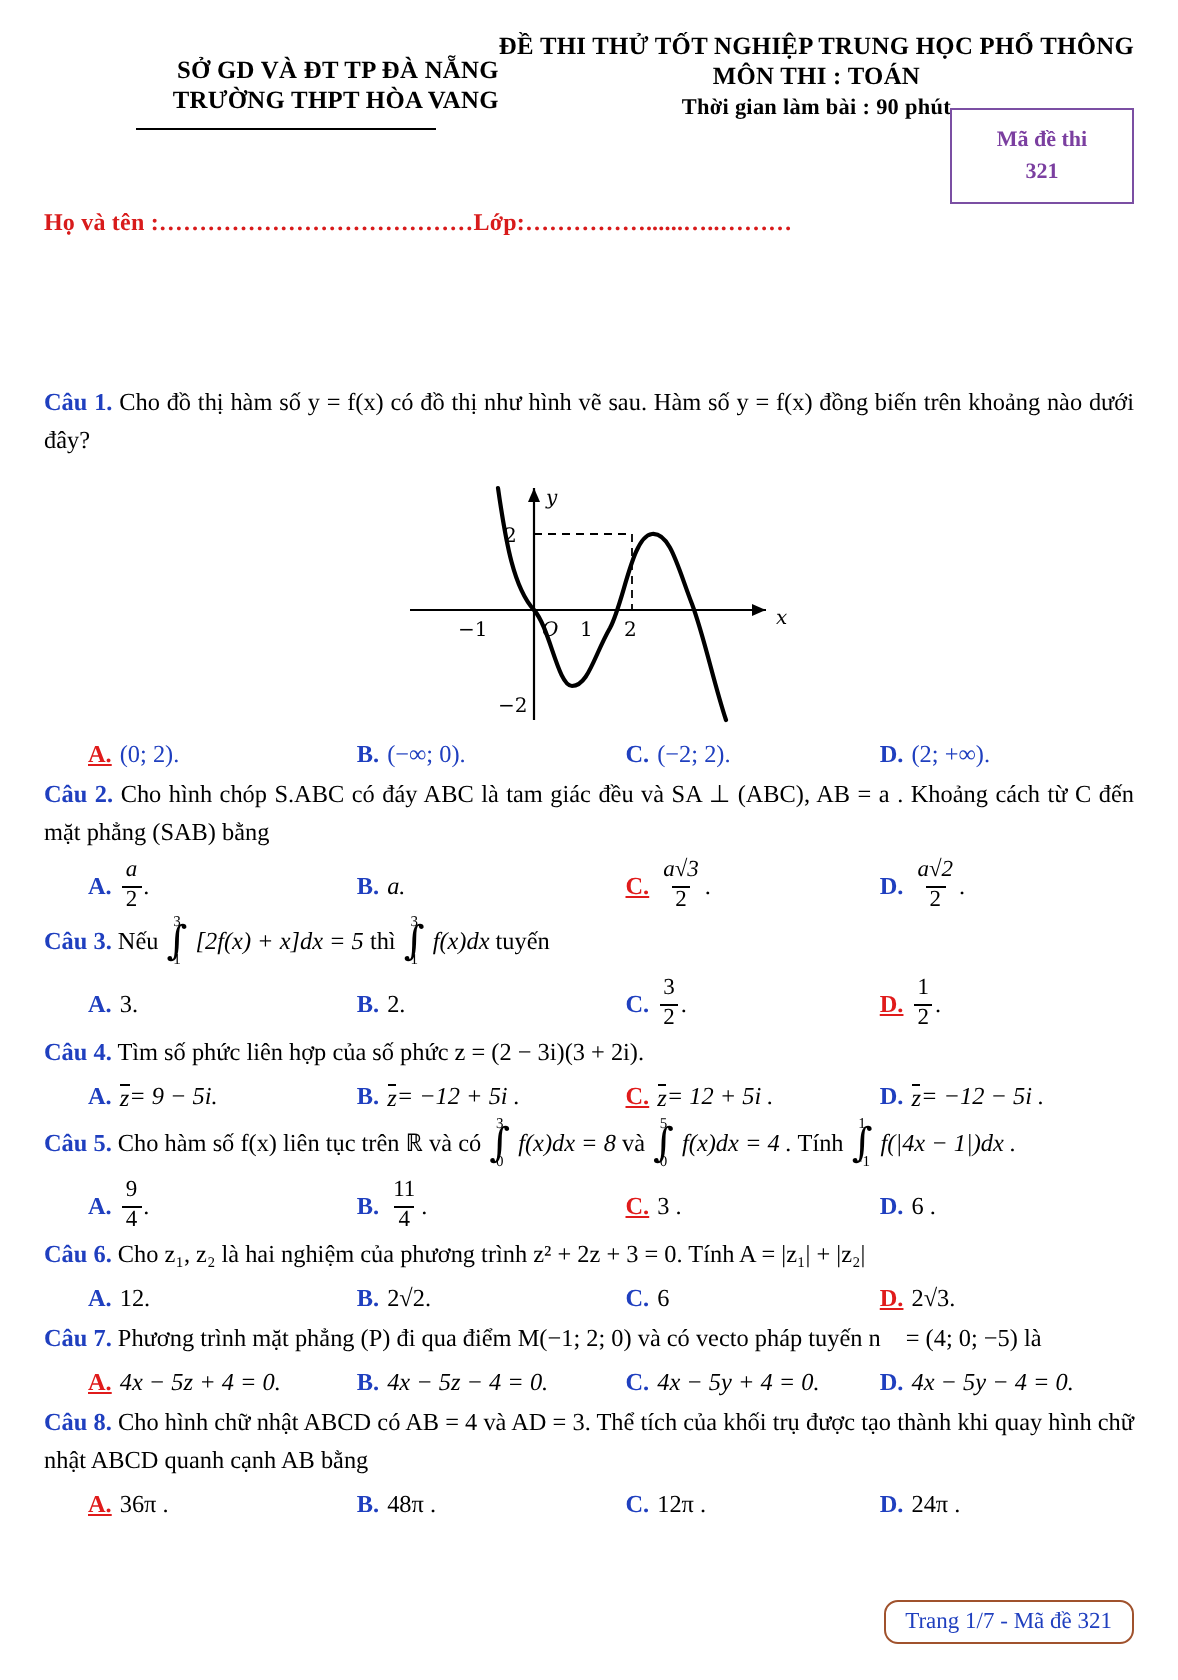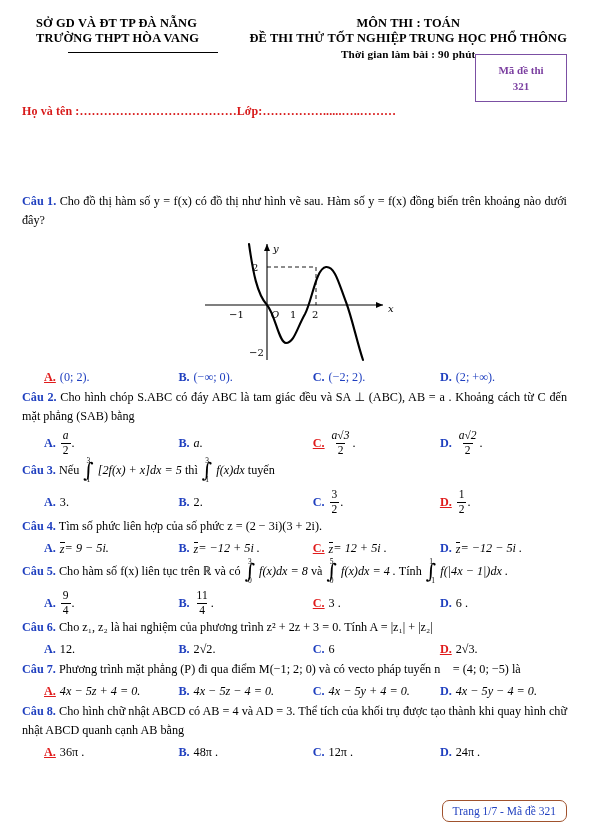--- a/index.html
+++ b/index.html
@@ -25,22 +25,23 @@
 
   
   .header {
     display: flex;
     flex-direction: row;
     align-items: flex-start;
     padding-top: 16px;
   }
   .header-left {
     width: 218px;
-    text-align: left;
+    text-align: right;
     padding-left: 14px;
+    margin-top: 12px;
   }
   .header-right {
     flex: 1;
     text-align: center;
   }
   .hdr-line {
     font-weight: bold;
     font-size: 12.4px;
     line-height: 15px;
     letter-spacing: 0.15px;
@@ -196,22 +197,22 @@
 
 <div class="page">
 
   <div class="header">
     <div class="header-left">
       <div class="hdr-line">SỞ GD VÀ ĐT TP ĐÀ NẴNG</div>
       <div class="hdr-line">TRƯỜNG THPT HÒA VANG</div>
       <div class="hdr-rule"></div>
     </div>
     <div class="header-right">
+      <div class="hdr-line">ĐỀ THI THỬ TỐT NGHIỆP TRUNG HỌC PHỔ THÔNG</div>
       <div class="hdr-line">MÔN THI : TOÁN</div>
-      <div class="hdr-line">ĐỀ THI THỬ TỐT NGHIỆP TRUNG HỌC PHỔ THÔNG</div>
       <div class="hdr-line small">Thời gian làm bài : 90 phút</div>
     </div>
   </div>
 
   <div class="code-box-wrap">
     <div class="code-box">
       <div>Mã đề thi</div>
       <div>321</div>
     </div>
   </div>

